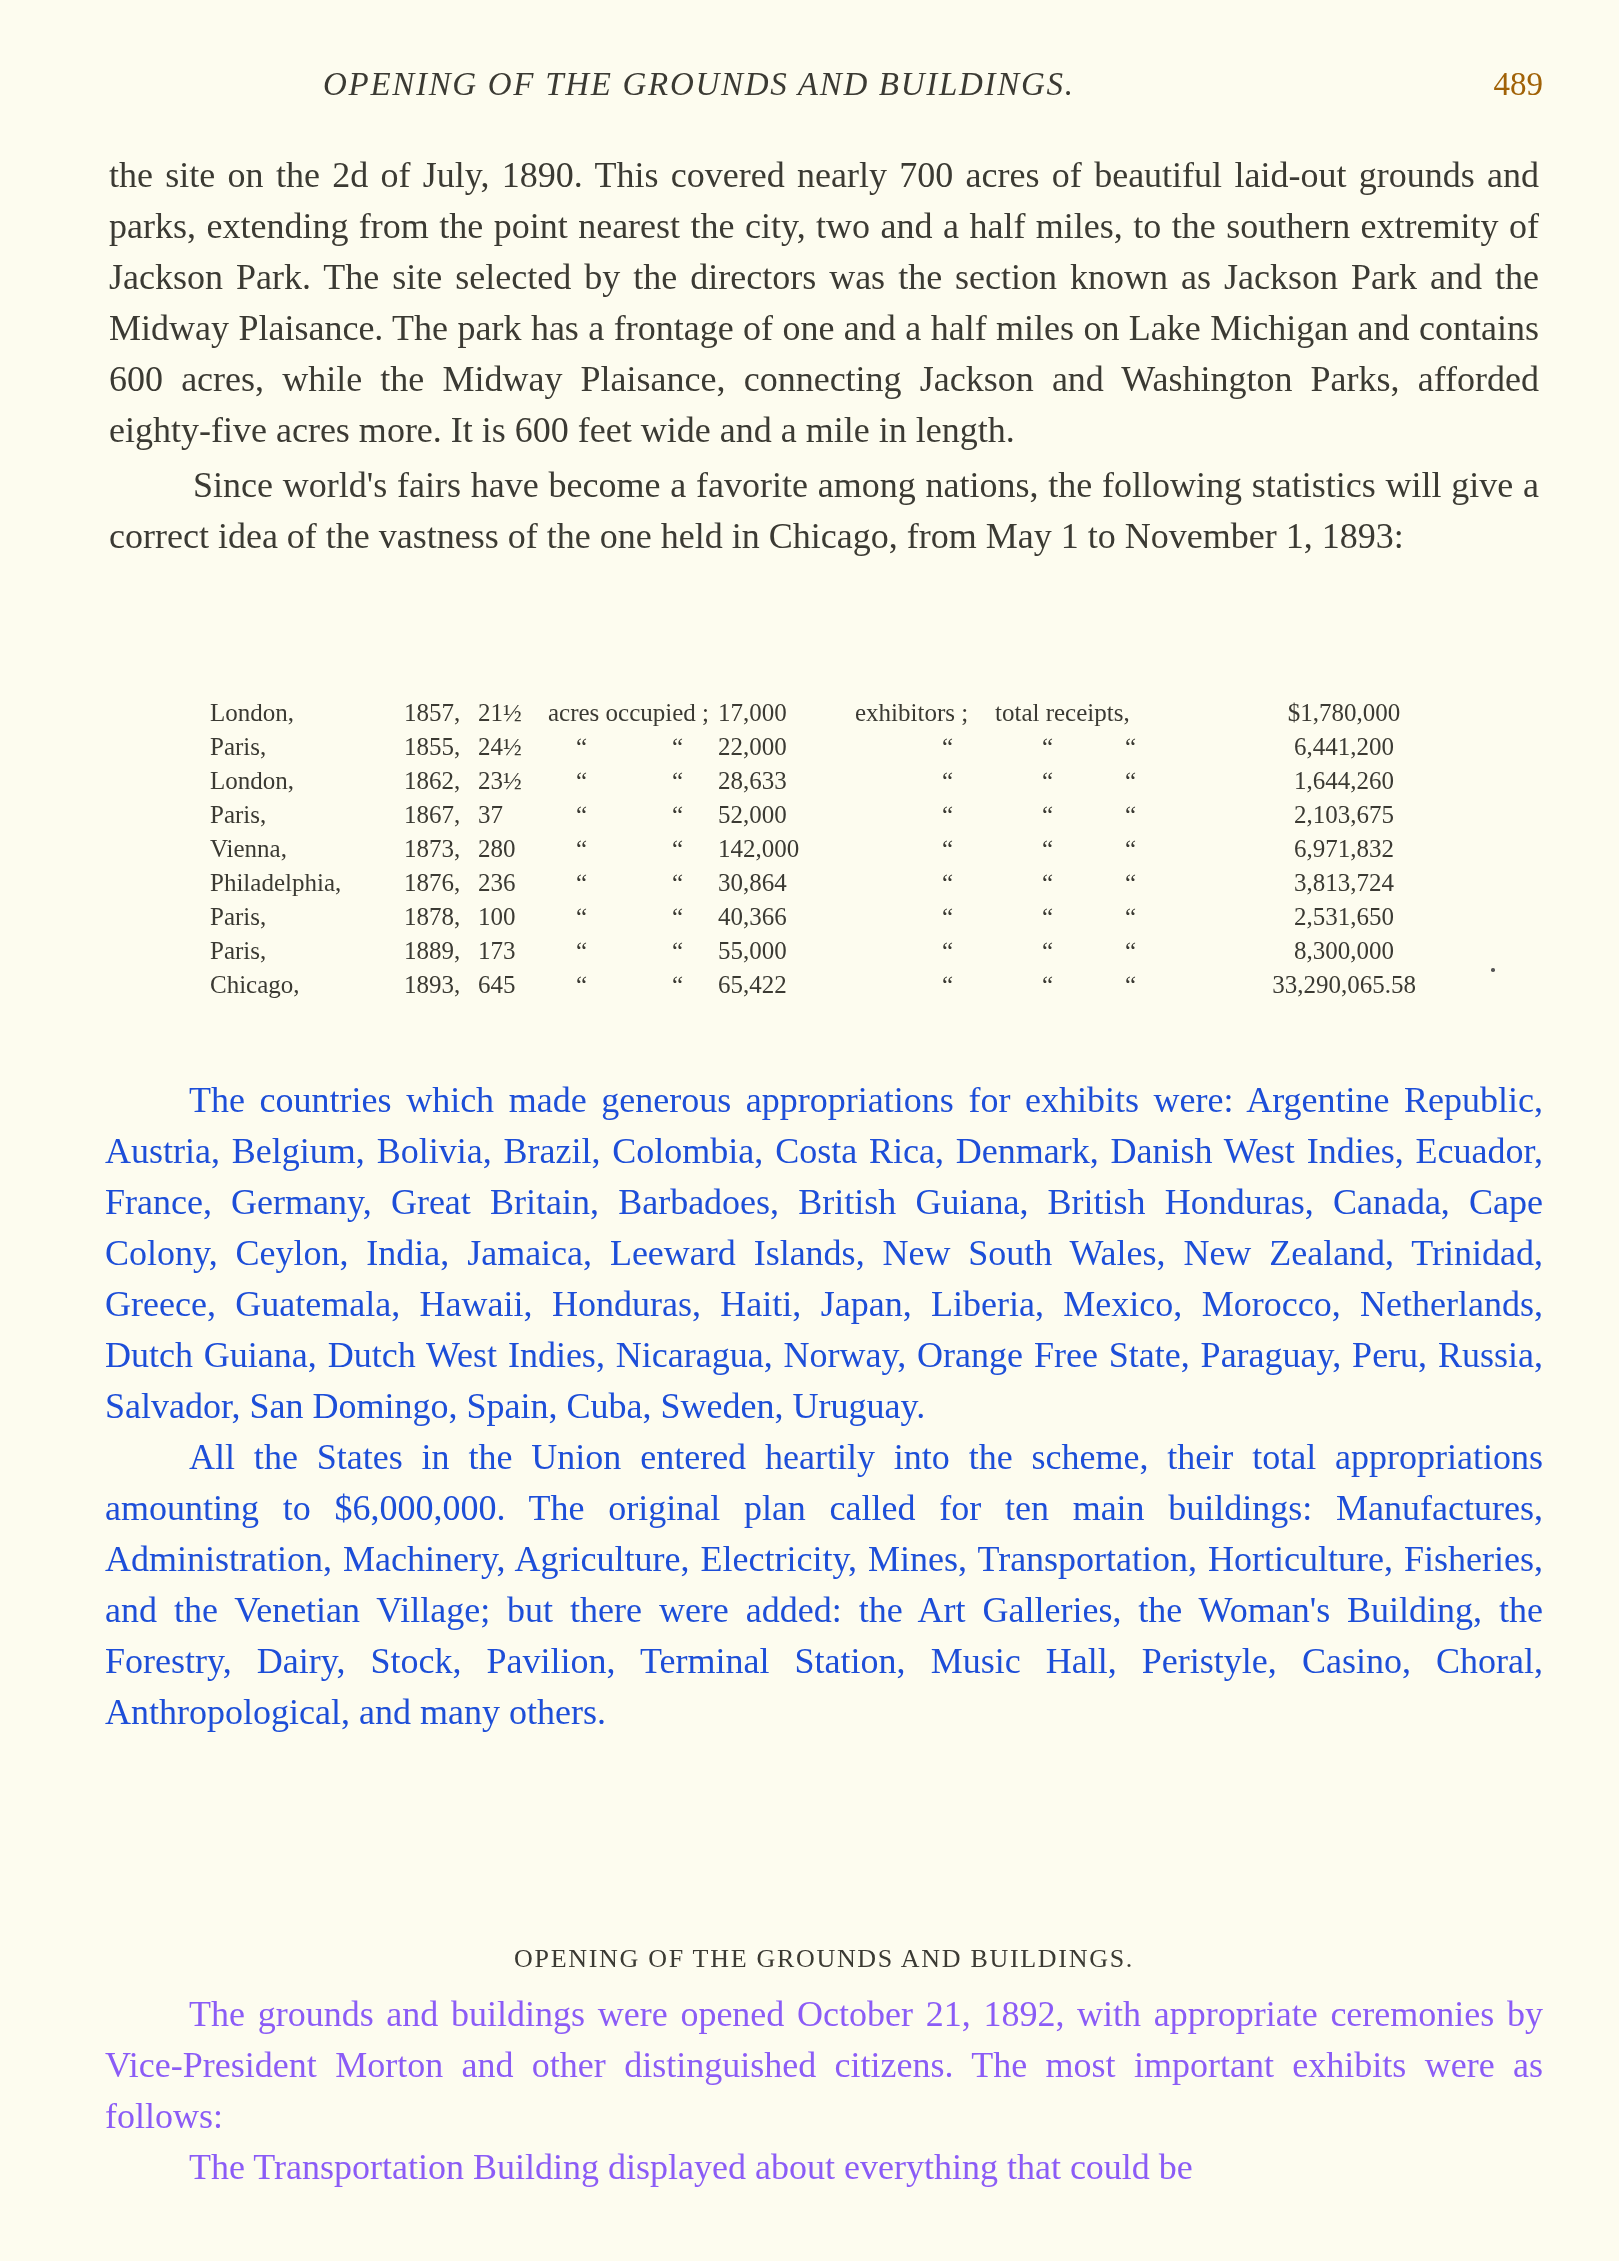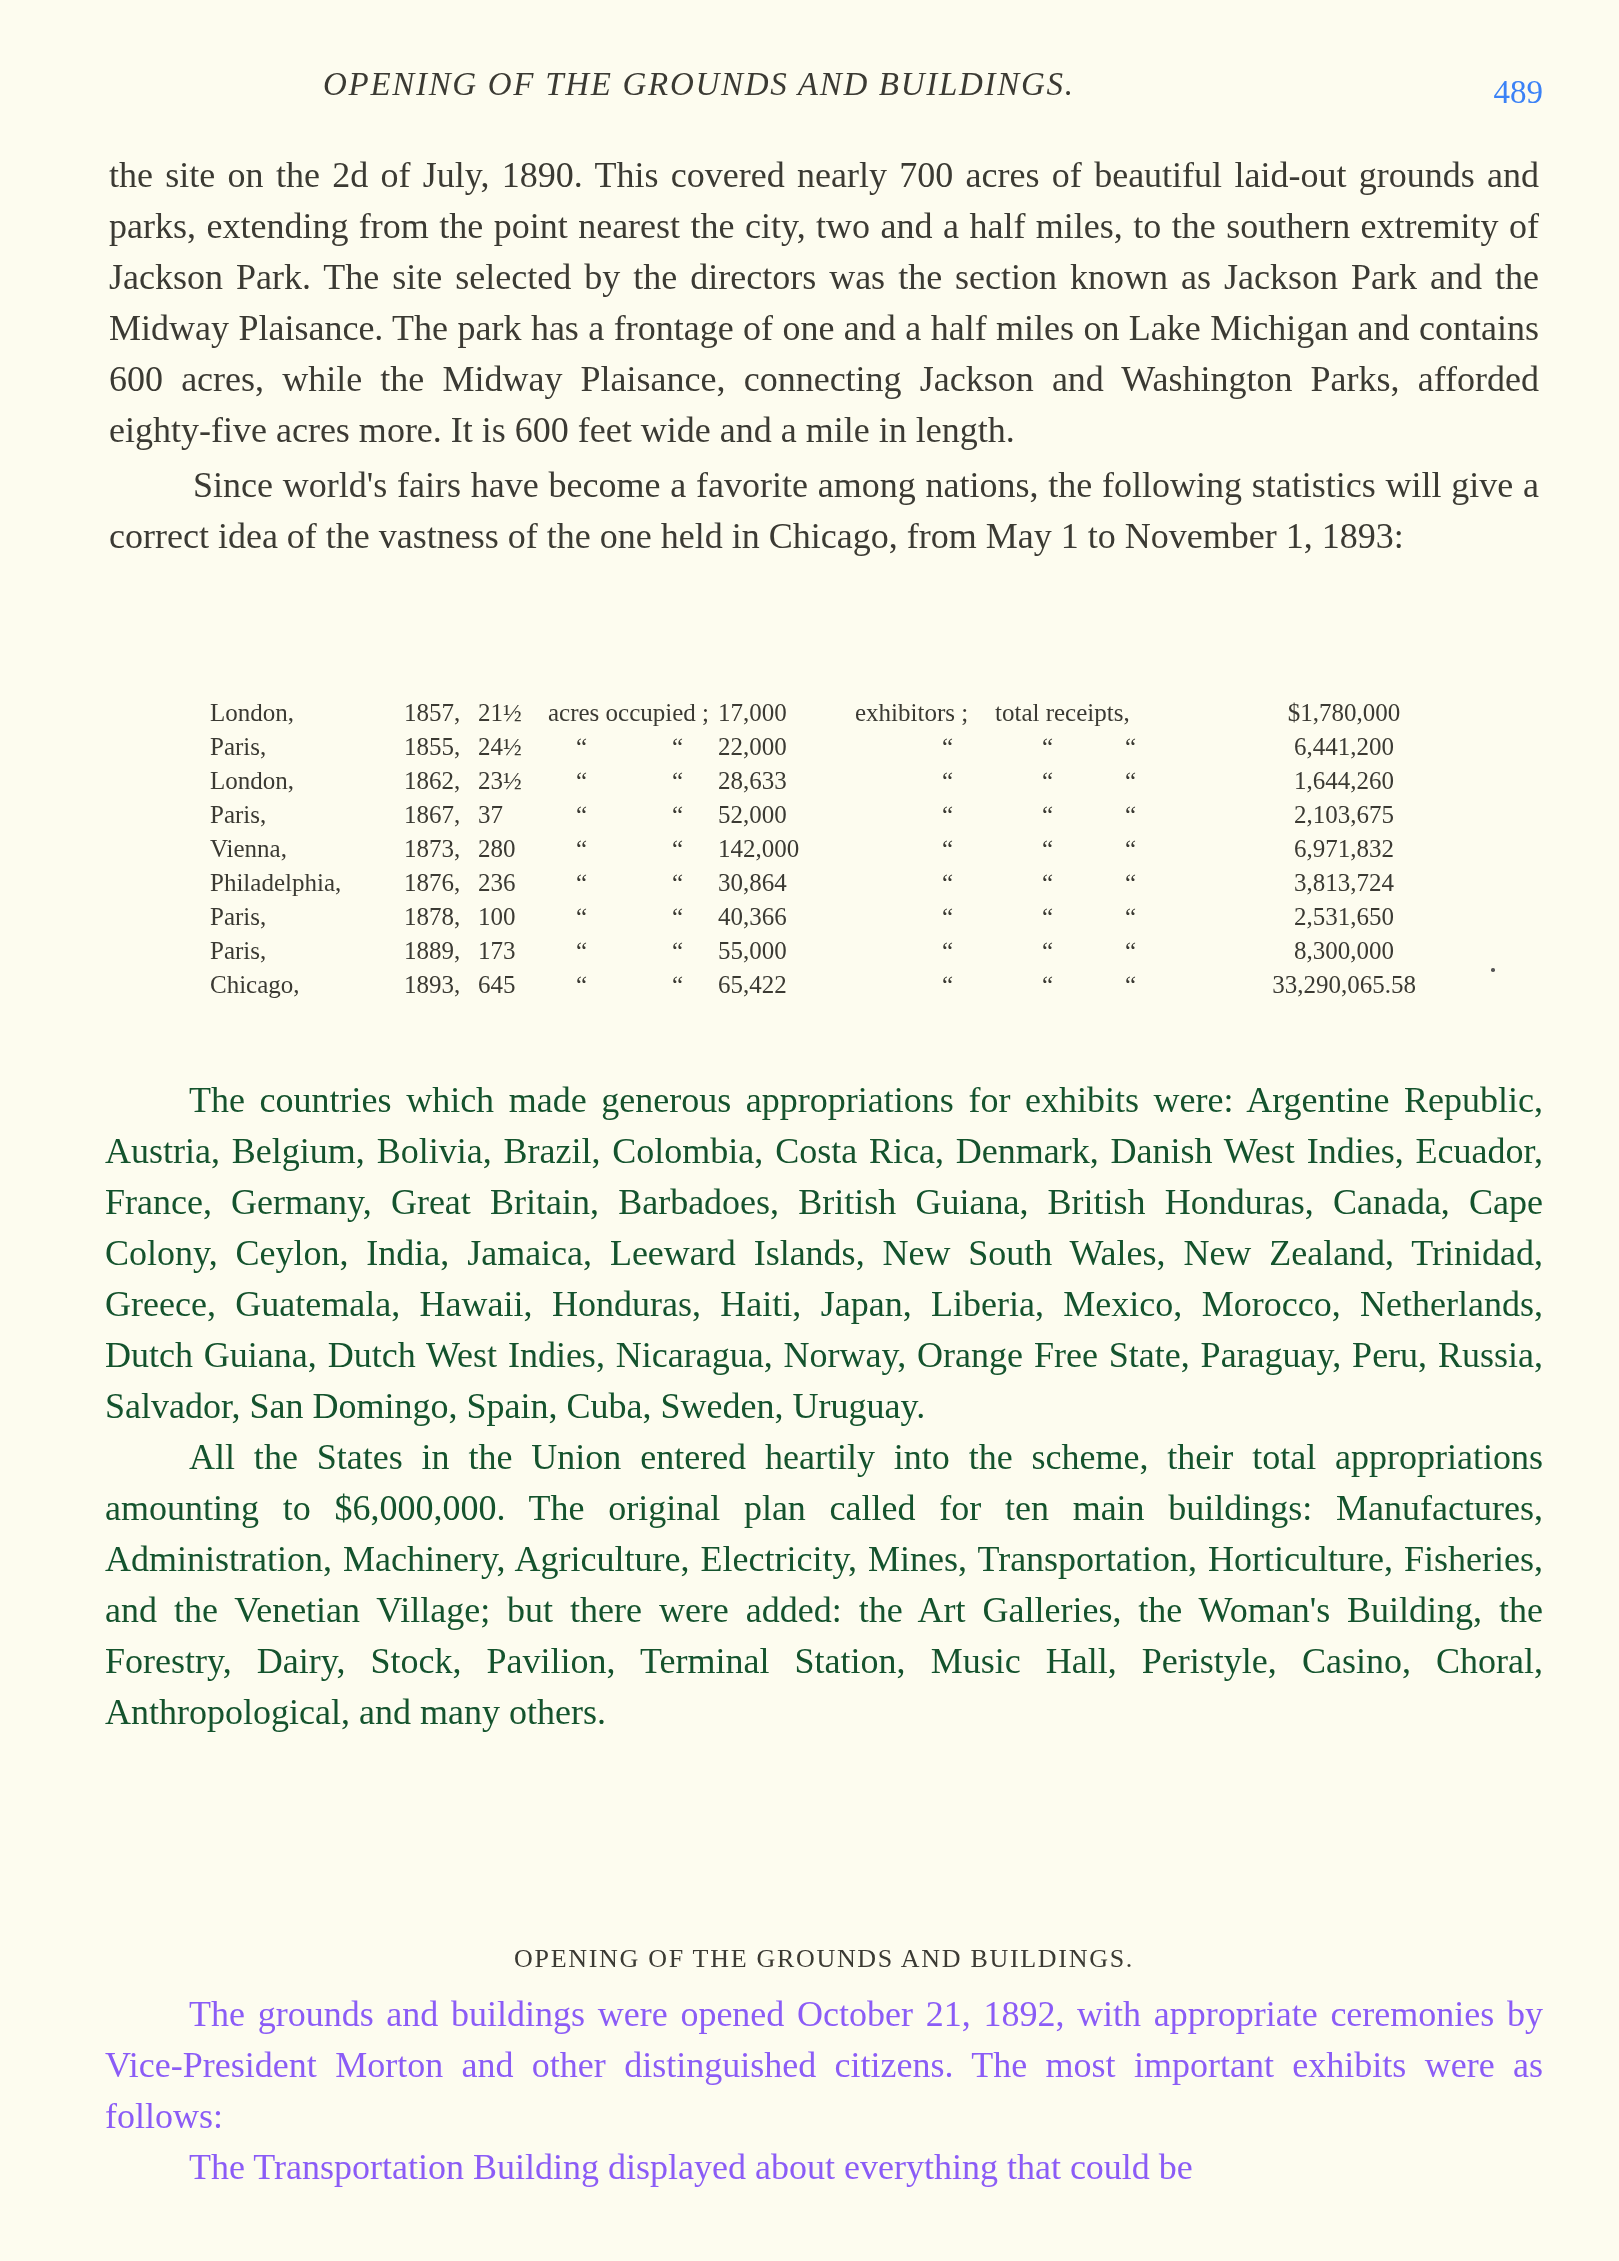--- a/index.html
+++ b/index.html
@@ -32,22 +32,21 @@
     font-style: italic;
     font-size: 33px;
     letter-spacing: 1.7px;
     color: #3b3a33;
   }
   .page-number {
     position: absolute;
     right: 0;
     top: 0;
     font-size: 33px;
-    color: #3b82f6;
-    margin-top: 8px;
+    color: #a16207;
   }
   .body-text {
     position: absolute;
     top: 146px;
     left: 0;
     width: 1438px;
     font-size: 36px;
     line-height: 51px;
     text-align: justify;
     color: #3b3a33;
@@ -103,21 +102,21 @@
   }
   .body-text-2 p { margin: 0; }
   .mid-text {
     position: absolute;
     top: 1075px;
     left: 0;
     width: 1438px;
     font-size: 36px;
     line-height: 51px;
     text-align: justify;
-    color: #14532d;
+    color: #1d4ed8;
   }
   .mid-text p { margin: 0; }
   .stray-dot {
     position: absolute;
     left: 1491px;
     top: 968px;
     width: 3.5px; height: 3.5px;
     background: #555;
     border-radius: 50%;
   }

